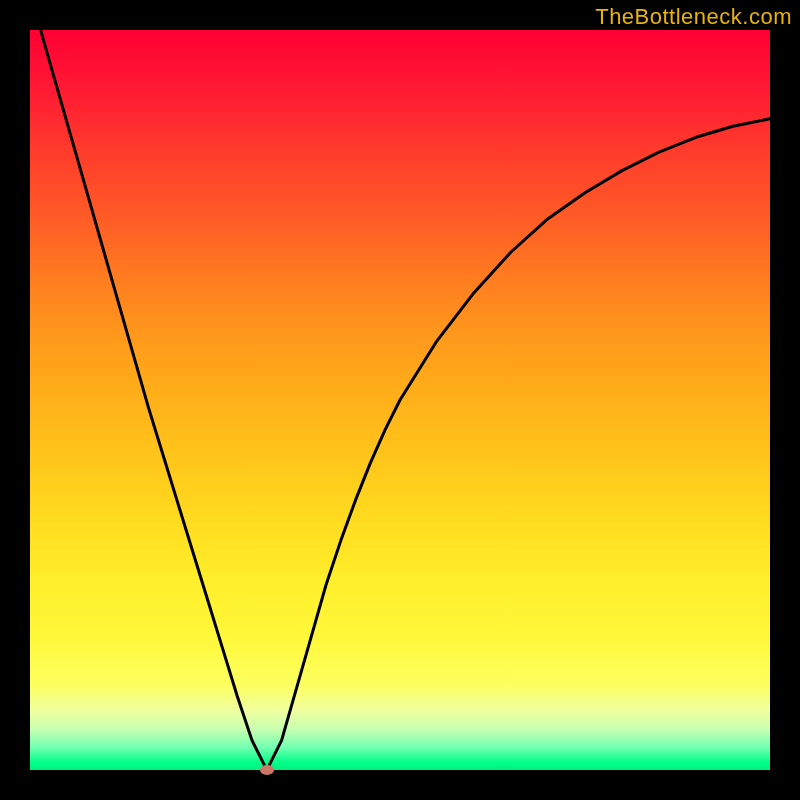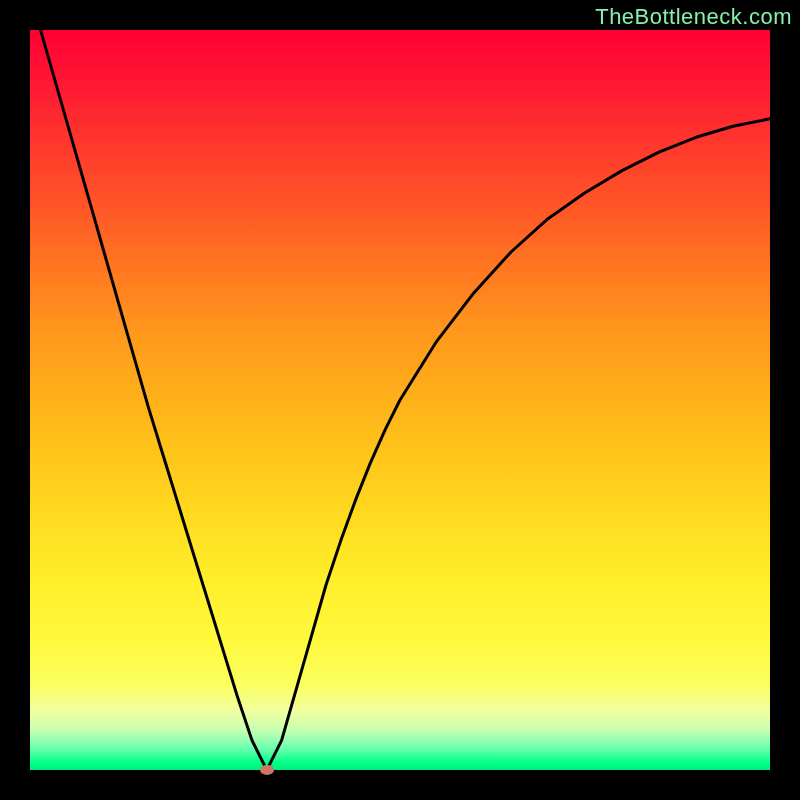--- a/index.html
+++ b/index.html
@@ -48,21 +48,21 @@
       #c8ffb0 94.5%,
       #70ffb0 97%,
       #00ff88 99%,
       #00f080 100%
     );
   }
   .watermark {
     position: absolute;
     top: 4px;
     right: 8px;
-    color: #86efac;
+    color: #eab308;
     font-size: 22px;
     font-weight: 500;
     letter-spacing: 0.5px;
   }
   .curve {
     position: absolute;
     inset: 0;
   }
   .min-dot {
     position: absolute;

